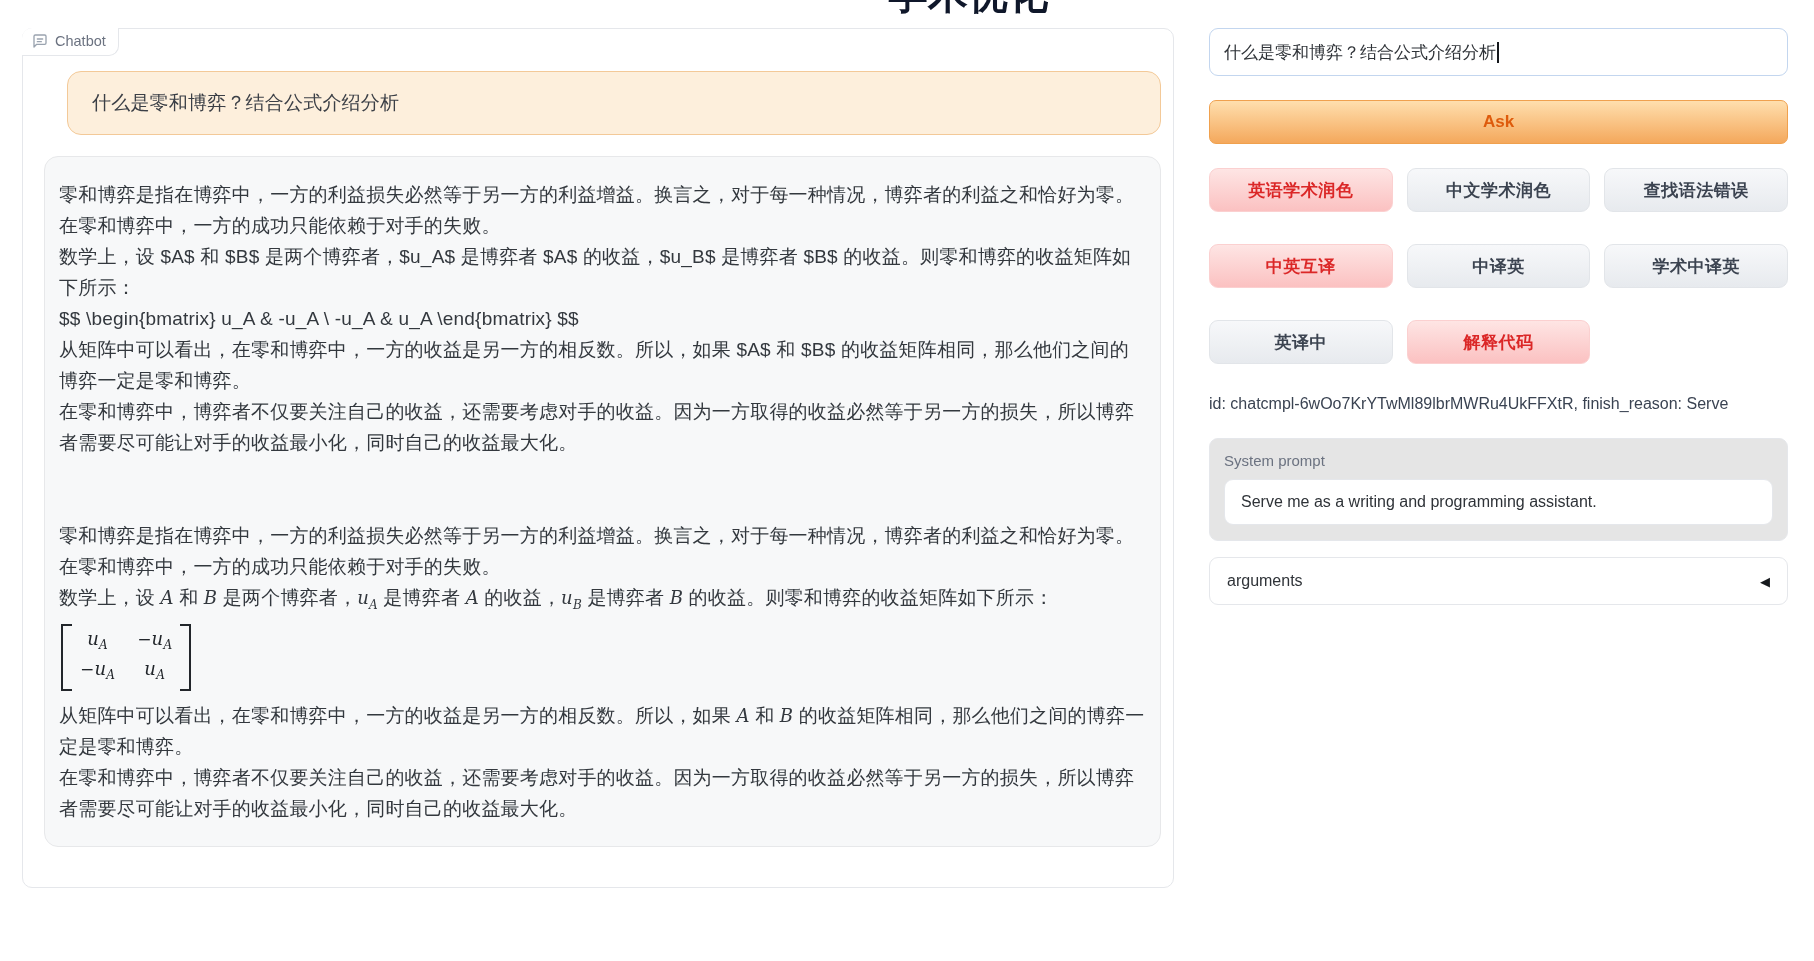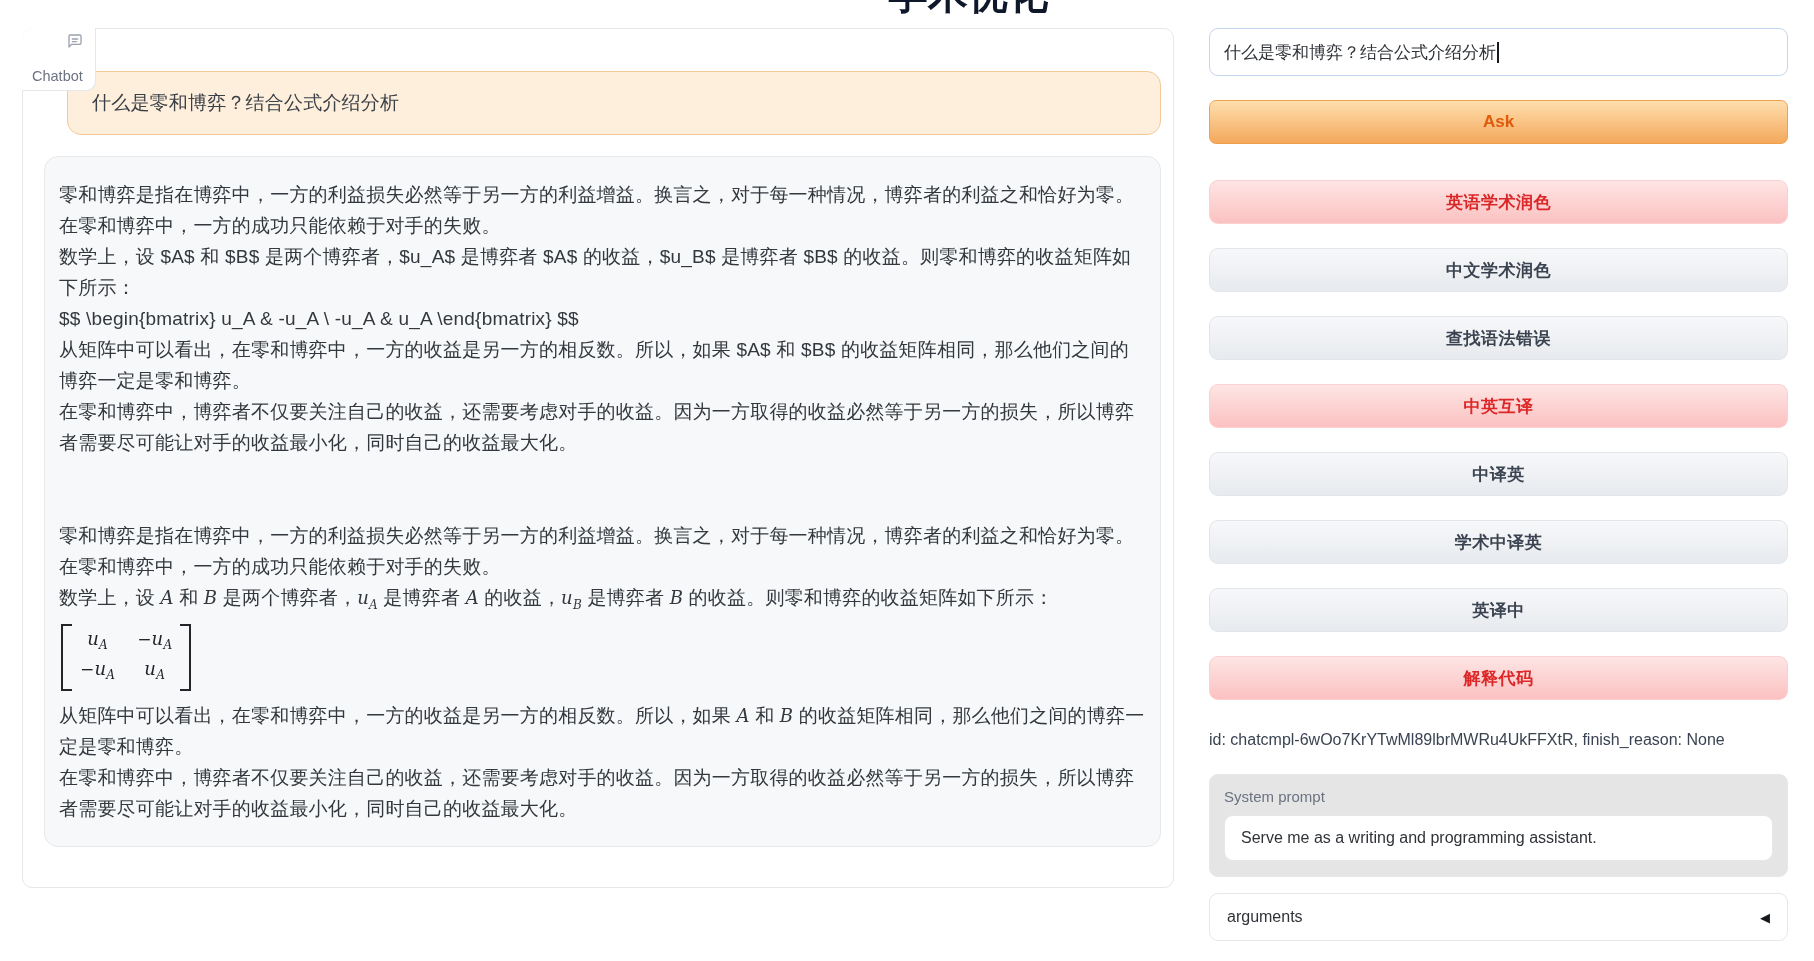--- a/index.html
+++ b/index.html
@@ -18,25 +18,25 @@
   }
 
   
   .chat-panel{
     position:absolute;left:22px;top:28px;
     width:1150px;height:858px;
     background:#fff;border:1px solid #E5E7EB;border-radius:10px;
   }
   .panel-label{
     position:absolute;top:-1px;left:-1px;
-    display:flex;align-items:flex-end;gap:19px;
+    display:flex;align-items:flex-end;gap:7px;
     padding:5px 12px 6px 10px;
     background:#fff;border:1px solid #E5E7EB;border-top:none;border-left:none;
     border-radius:10px 0 10px 0;
-    font-size:14.5px;color:#6B7280;flex-direction:column;
+    font-size:14.5px;color:#6B7280;
   }
   .panel-label svg{display:block;}
 
   .msg{box-sizing:border-box;}
   .msg p{margin:0;}
   .user-bubble{
     margin:42px 12px 0 44px;
     min-height:64px;
     display:flex;align-items:center;
     background:#FDEFDC;border:1px solid #F3C998;border-radius:14px;
@@ -82,22 +82,22 @@
   .ask-btn{
     margin-top:24px;width:100%;height:44px;
     border:1px solid #F0A14E;border-radius:7px;
     background:linear-gradient(180deg,#FFDFAE 0%,#F4A85C 100%);
     color:#DE5B0C;font-size:17px;font-weight:700;
     font-family:"Liberation Sans","DejaVu Sans",sans-serif;
     cursor:pointer;
   }
 
   .btn-grid{
-    margin-top:36px;
-    display:grid;grid-template-columns:1fr;gap:24px 14px;
+    margin-top:24px;
+    display:grid;grid-template-columns:1fr 1fr 1fr;gap:32px 14px;
   }
   .fn-btn{
     height:44px;border-radius:9px;
     font-size:17px;font-weight:700;letter-spacing:.5px;
     font-family:"Liberation Sans","DejaVu Sans",sans-serif;
     cursor:pointer;
   }
   .btn-gray{
     background:linear-gradient(180deg,#F7F8FA 0%,#E7EAEE 100%);
     border:1px solid #E2E5E9;color:#3B4350;
@@ -192,21 +192,21 @@
     <button class="fn-btn btn-pink">英语学术润色</button>
     <button class="fn-btn btn-gray">中文学术润色</button>
     <button class="fn-btn btn-gray">查找语法错误</button>
     <button class="fn-btn btn-pink">中英互译</button>
     <button class="fn-btn btn-gray">中译英</button>
     <button class="fn-btn btn-gray">学术中译英</button>
     <button class="fn-btn btn-gray">英译中</button>
     <button class="fn-btn btn-pink">解释代码</button>
   </div>
 
-  <p class="status-line">id: chatcmpl-6wOo7KrYTwMl89lbrMWRu4UkFFXtR, finish_reason: None</p>
+  <p class="status-line">id: chatcmpl-6wOo7KrYTwMl89lbrMWRu4UkFFXtR, finish_reason: Serve</p>
 
   <div class="sys-group">
     <span class="sys-label">System prompt</span>
     <div class="sys-input">
       <span>Serve me as a writing and programming assistant.</span>
     </div>
   </div>
 
   <div class="accordion">
     <span>arguments</span>

